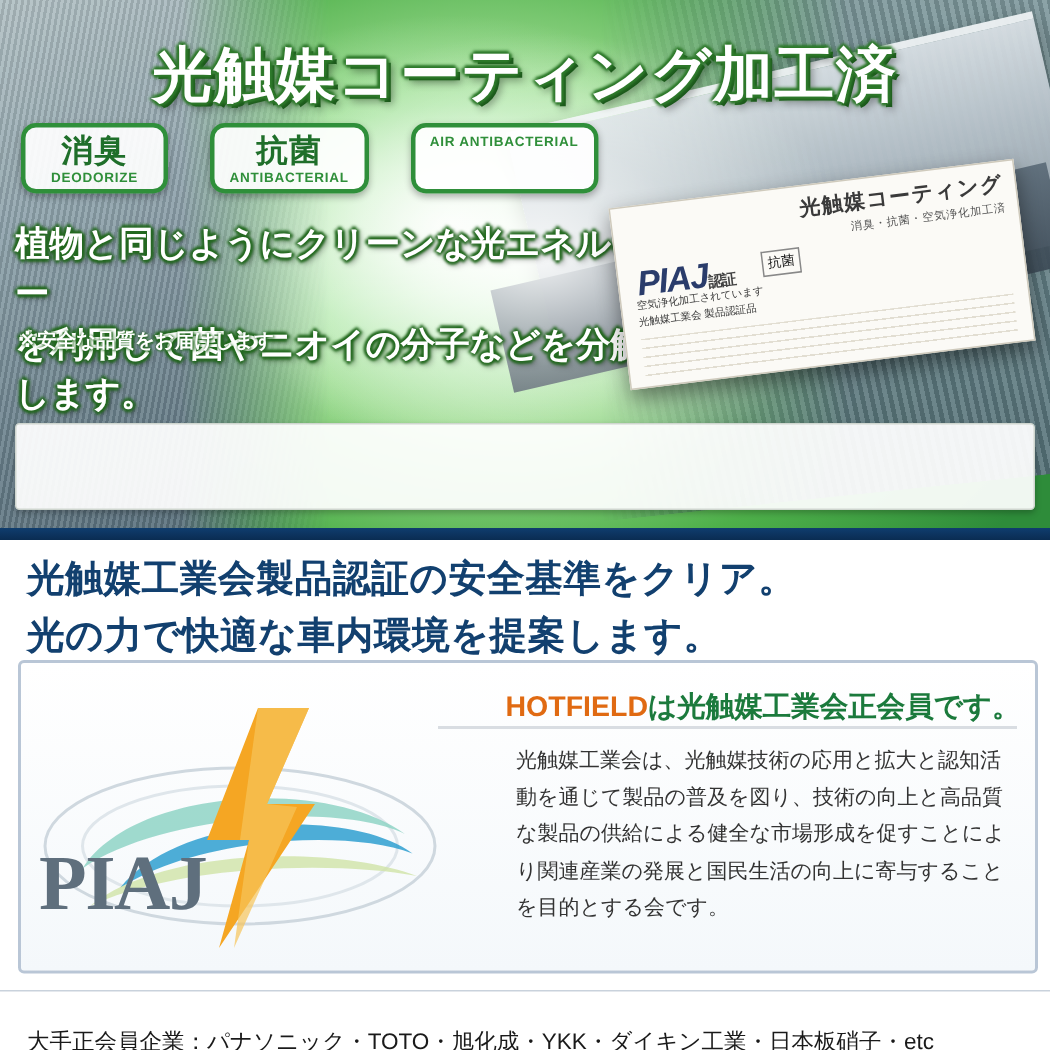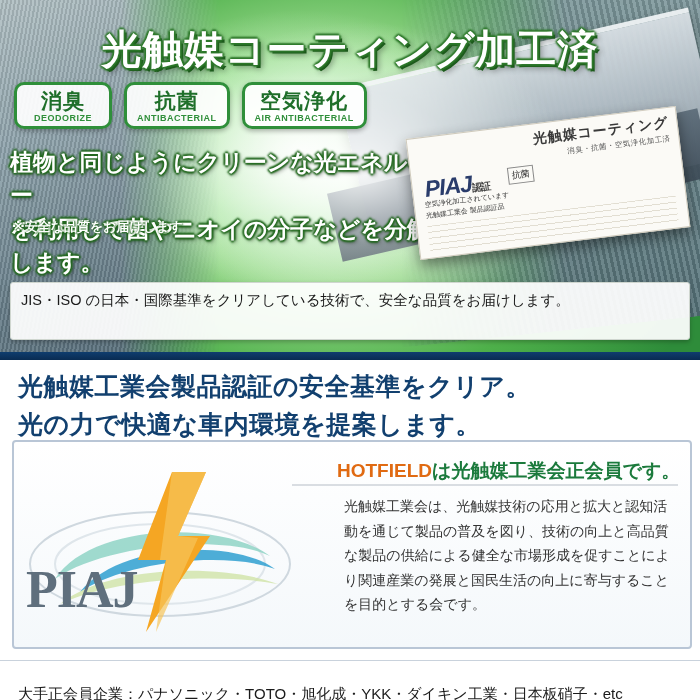--- a/index.html
+++ b/index.html
@@ -65,21 +65,21 @@
     position:absolute;left:0;top:22px;width:700px;text-align:center;
     font-size:40px;font-weight:bold;letter-spacing:1px;
     color:#ffffff;
     text-shadow:
       0 0 2px #2f7a2c, 2px 0 2px #2f7a2c, -2px 0 2px #2f7a2c,
       0 2px 2px #2f7a2c, 0 -2px 2px #2f7a2c,
       3px 3px 0 #1d5a1c, 4px 4px 6px rgba(0,0,0,.45);
   }
 
   
-  .badges{position:absolute;left:14px;top:82px;display:flex;gap:12px;}
+  .badges{position:absolute;left:14px;top:82px;display:flex;gap:28px;}
   .badge{
     background:rgba(255,255,255,.92);
     border:3px solid #2f8f3a;
     border-radius:10px;
     padding:4px 10px 3px 10px;
     text-align:center;
     box-shadow:0 2px 5px rgba(0,0,0,.3);
     min-width:72px;
   }
   .badge .jp{font-size:21px;font-weight:bold;color:#1f6f2a;line-height:1.15;letter-spacing:1px;}
@@ -226,21 +226,20 @@
     <div class="badges">
       <div class="badge">
         <div class="jp">消臭</div>
         <div class="en">DEODORIZE</div>
       </div>
       <div class="badge">
         <div class="jp">抗菌</div>
         <div class="en">ANTIBACTERIAL</div>
       </div>
       <div class="badge">
-        <div class="jp">空気浄化</div>
         <div class="en">AIR ANTIBACTERIAL</div>
       </div>
     </div>
 
     <div class="lead">
       <span class="l">植物と同じようにクリーンな光エネルギー</span><br>
       <span class="l">を利用して菌やニオイの分子などを分解します。</span>
     </div>
     <div class="note">※安全な品質をお届けします</div>
 
@@ -252,21 +251,20 @@
       </div>
       <div class="tag-badge">抗菌</div>
       <div class="tag-body">
         <div>空気浄化加工されています</div>
         <div>光触媒工業会 製品認証品</div>
       </div>
       <div class="tag-lines"></div>
     </div>
 
     <div class="infobox">
-      <p>JIS・ISO の日本・国際基準をクリアしている技術で、安全な品質をお届けします。</p>
     </div>
   </div>
 
   <div class="divider"></div>
 
   <div class="bottom">
     <div class="b-head">
       <span class="bl">光触媒工業会製品認証の安全基準をクリア。</span>
       <span class="bl">光の力で快適な車内環境を提案します。</span>
     </div>

